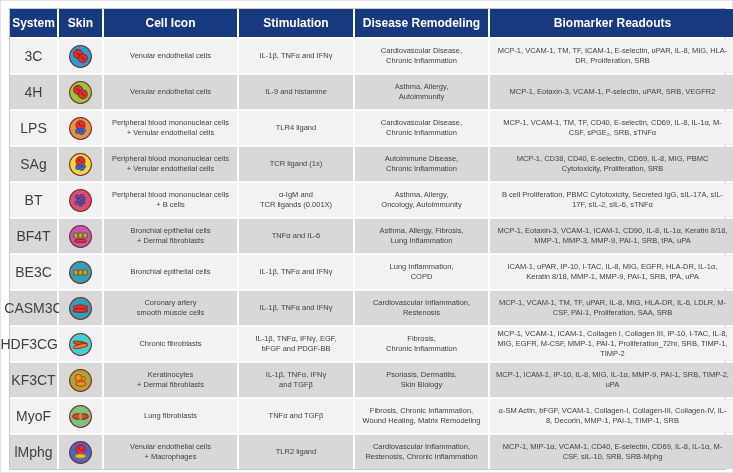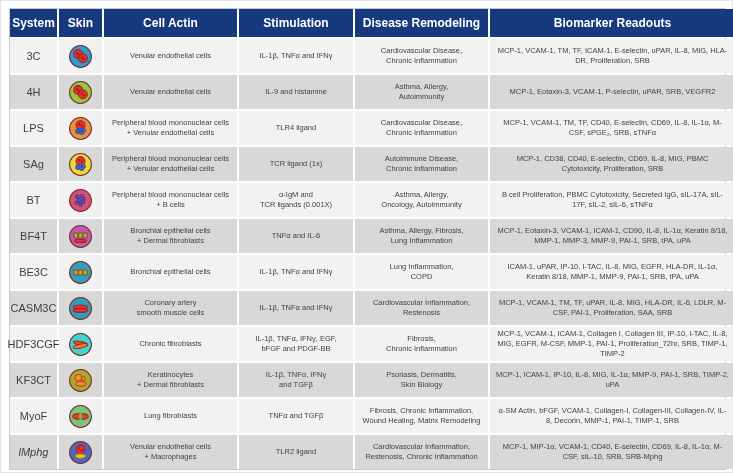--- a/index.html
+++ b/index.html
@@ -25,34 +25,34 @@
     text-align:center;white-space:pre-line;
     font-size:7.5px;line-height:1.3;padding:1px 4px;
     background:var(--row-light);
   }
   .tr.dark .td{background:var(--row-dark);}
   .th{
     display:flex;align-items:center;justify-content:center;
     background:var(--header-bg);color:var(--header-text);
     font-size:12px;font-weight:bold;text-align:right;
   }
-  .sys{font-size:11px;}
-  .sys.italic{font-style:italic;text-align:right;}
+  .sys{font-size:14px;}
+  .sys.italic{text-align:right;}
   .bio{padding:1px 6px;}
   .icon-svg{width:25px;height:25px;display:block;}
 </style>
 </head>
 <body>
 
 <div class="grid">
 
   <div class="tr">
     <div class="th">System</div>
     <div class="th">Skin</div>
-    <div class="th">Cell Actin</div>
+    <div class="th">Cell Icon</div>
     <div class="th">Stimulation</div>
     <div class="th">Disease Remodeling</div>
     <div class="th">Biomarker Readouts</div>
   </div>
 
   <div class="tr">
     <div class="td sys">3C</div>
     <div class="td">
       <svg class="icon-svg" viewBox="0 0 24 24">
         <circle cx="12" cy="12" r="10.5" fill="#2f9cd0" stroke="#7a2a2a"></circle>

